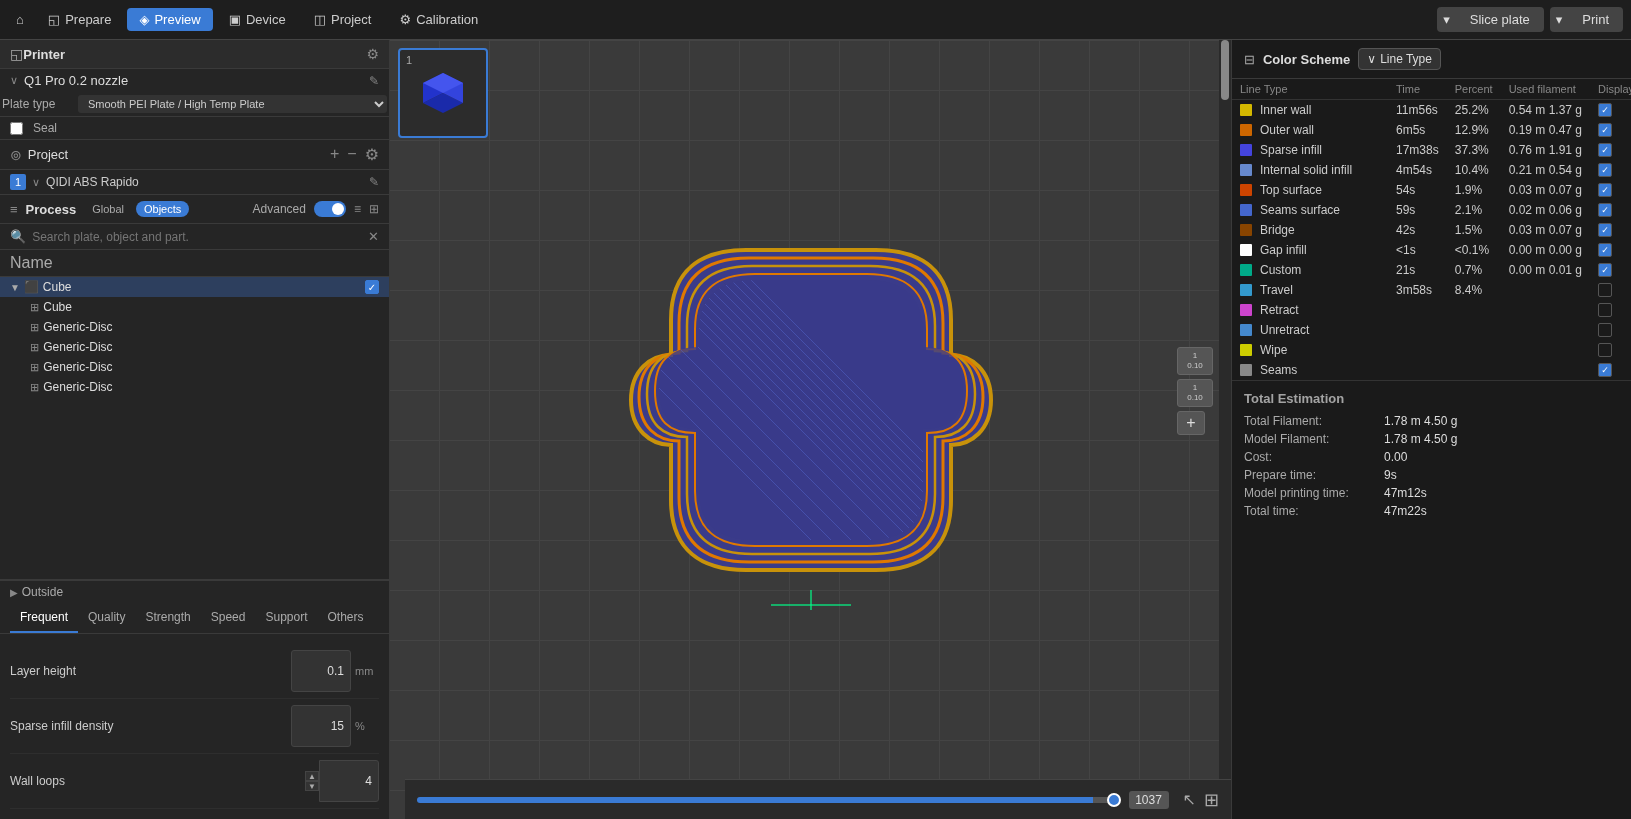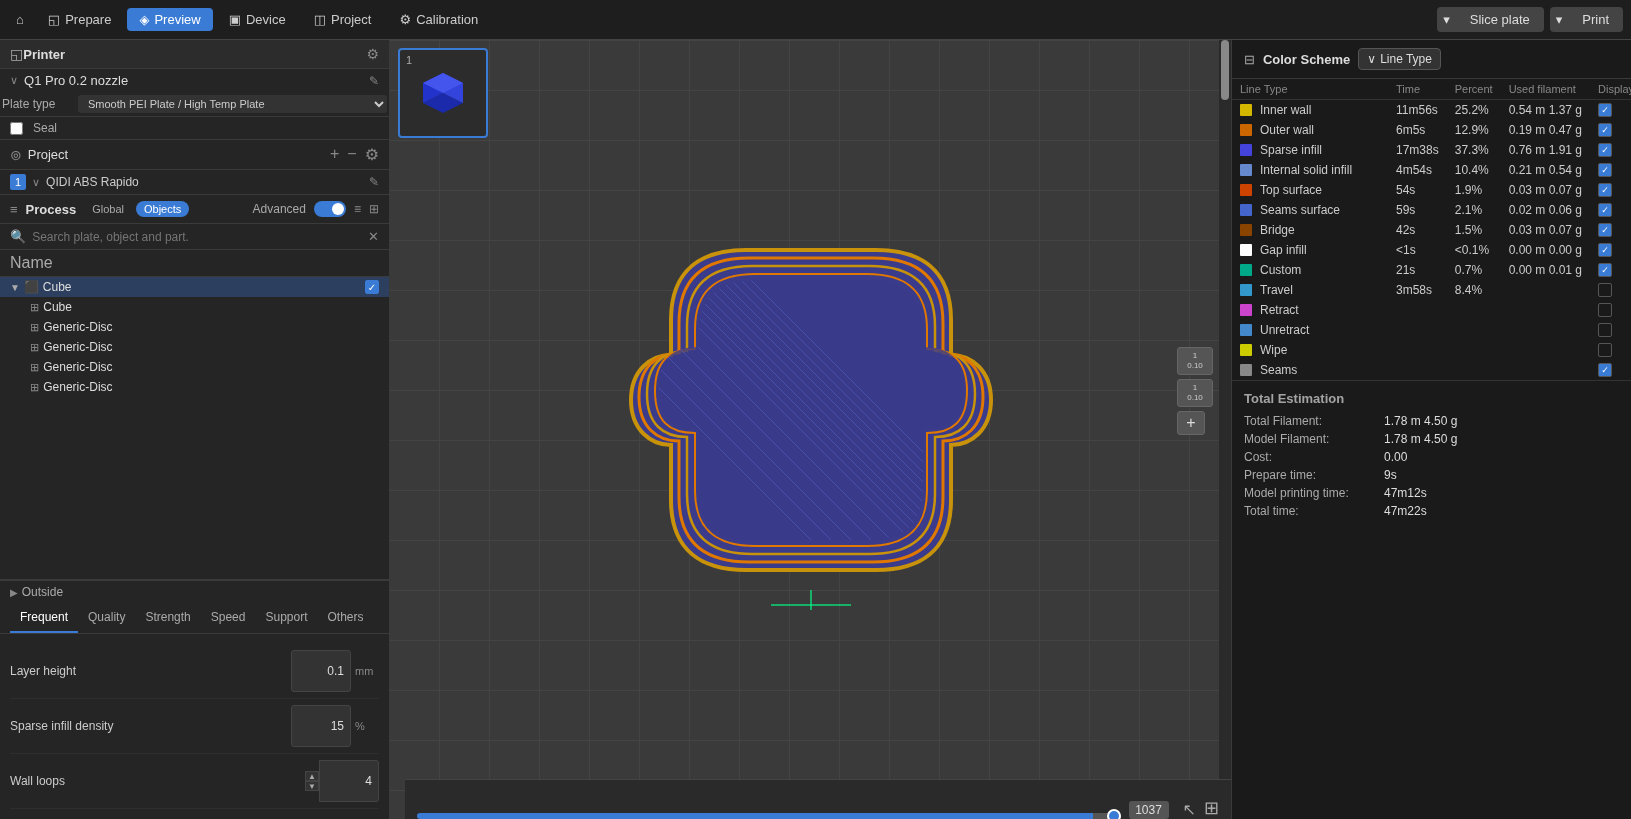--- a/index.html
+++ b/index.html
@@ -95,21 +95,21 @@
     .setting-checkbox { width: 14px; height: 14px; border: 1px solid #555; border-radius: 2px; cursor: pointer; }
 
     
     .canvas-area { flex: 1; background: #3a3a3a; position: relative; overflow: hidden; }
     .canvas-bg { width: 100%; height: 100%; background: repeating-linear-gradient(0deg, transparent, transparent 49px, #444 49px, #444 50px), repeating-linear-gradient(90deg, transparent, transparent 49px, #444 49px, #444 50px); background-size: 50px 50px; }
 
     
     .canvas-content { position: absolute; top: 0; left: 0; right: 0; bottom: 40px; display: flex; align-items: center; justify-content: center; }
 
     
-    .layer-slider-area { position: absolute; bottom: 0; left: 15px; right: 0; height: 40px; background: #2a2a2a; border-top: 1px solid #444; display: flex; align-items: flex-end; padding: 0 12px; gap: 8px; }
+    .layer-slider-area { position: absolute; bottom: 0; left: 15px; right: 0; height: 40px; background: #2a2a2a; border-top: 1px solid #444; display: flex; align-items: center; padding: 0 12px; gap: 8px; }
     .layer-slider { flex: 1; height: 6px; -webkit-appearance: none; background: linear-gradient(to right, #3a7bd5 96%, #555 96%); border-radius: 3px; outline: none; cursor: pointer; }
     .layer-slider::-webkit-slider-thumb { -webkit-appearance: none; width: 14px; height: 14px; border-radius: 50%; background: #3a7bd5; border: 2px solid #fff; cursor: pointer; }
 
     
     .right-panel { width: 400px; background: #1a1a1a; border-left: 1px solid #3a3a3a; flex-shrink: 0; overflow-y: auto; }
     .color-scheme-header { display: flex; align-items: center; padding: 8px 12px; border-bottom: 1px solid #3a3a3a; gap: 8px; }
     .collapse-icon { color: #aaa; font-size: 13px; cursor: pointer; }
     .cs-title { font-size: 13px; font-weight: 600; color: #ddd; }
     .cs-dropdown { background: #333; border: 1px solid #555; border-radius: 4px; padding: 3px 8px; color: #ddd; font-size: 12px; cursor: pointer; display: flex; align-items: center; gap: 4px; }
 

